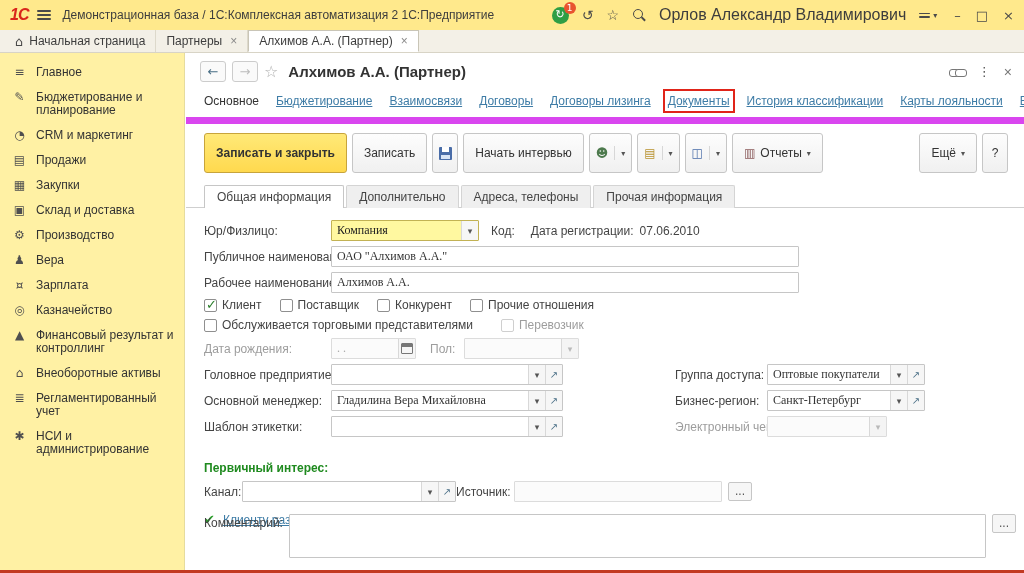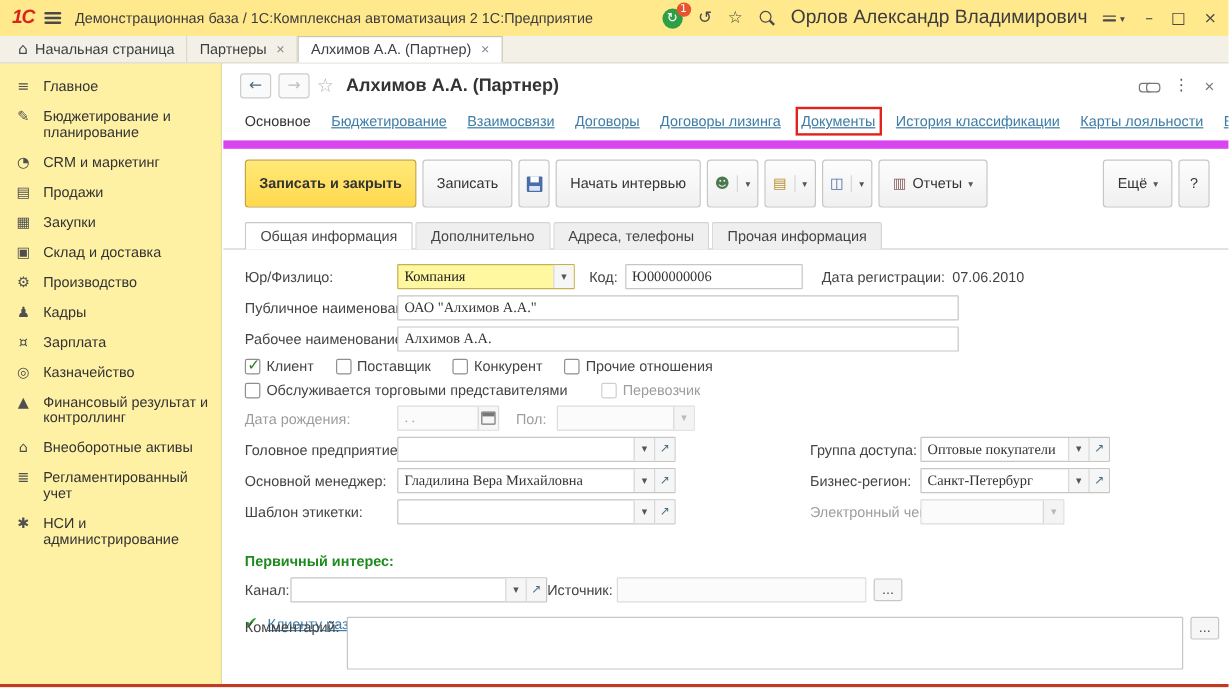--- a/index.html
+++ b/index.html
@@ -218,21 +218,21 @@
     <div class="side-item">
         <span class="ic">▣</span>
         <span class="lbl">Склад и доставка</span>
       </div>
     <div class="side-item">
         <span class="ic">⚙</span>
         <span class="lbl">Производство</span>
       </div>
     <div class="side-item">
         <span class="ic">♟</span>
-        <span class="lbl">Кадры</span>
+        <span class="lbl">Вера</span>
       </div>
     <div class="side-item">
         <span class="ic">¤</span>
         <span class="lbl">Зарплата</span>
       </div>
     <div class="side-item">
         <span class="ic">◎</span>
         <span class="lbl">Казначейство</span>
       </div>
     <div class="side-item">
@@ -327,23 +327,20 @@
 
     <div class="form">
 
       <div class="frow">
         <span class="flabel">Юр/Физлицо:</span>
         <span class="combo yellow w-entity">
           <span class="val">Компания</span>
           <span class="cbtn">▾</span>
         </span>
         <span class="ftext ml12">Код:</span>
-        <span class="input w-code ml6">
-          <span class="val">Ю000000006</span>
-        </span>
         <span class="ftext ml16">Дата регистрации:</span>
         <span class="ftext ml6">07.06.2010</span>
       </div>
 
       <div class="frow">
         <span class="flabel">Публичное наименование:</span>
         <span class="input w-name">
           <span class="val">ОАО "Алхимов А.А."</span>
         </span>
       </div>

